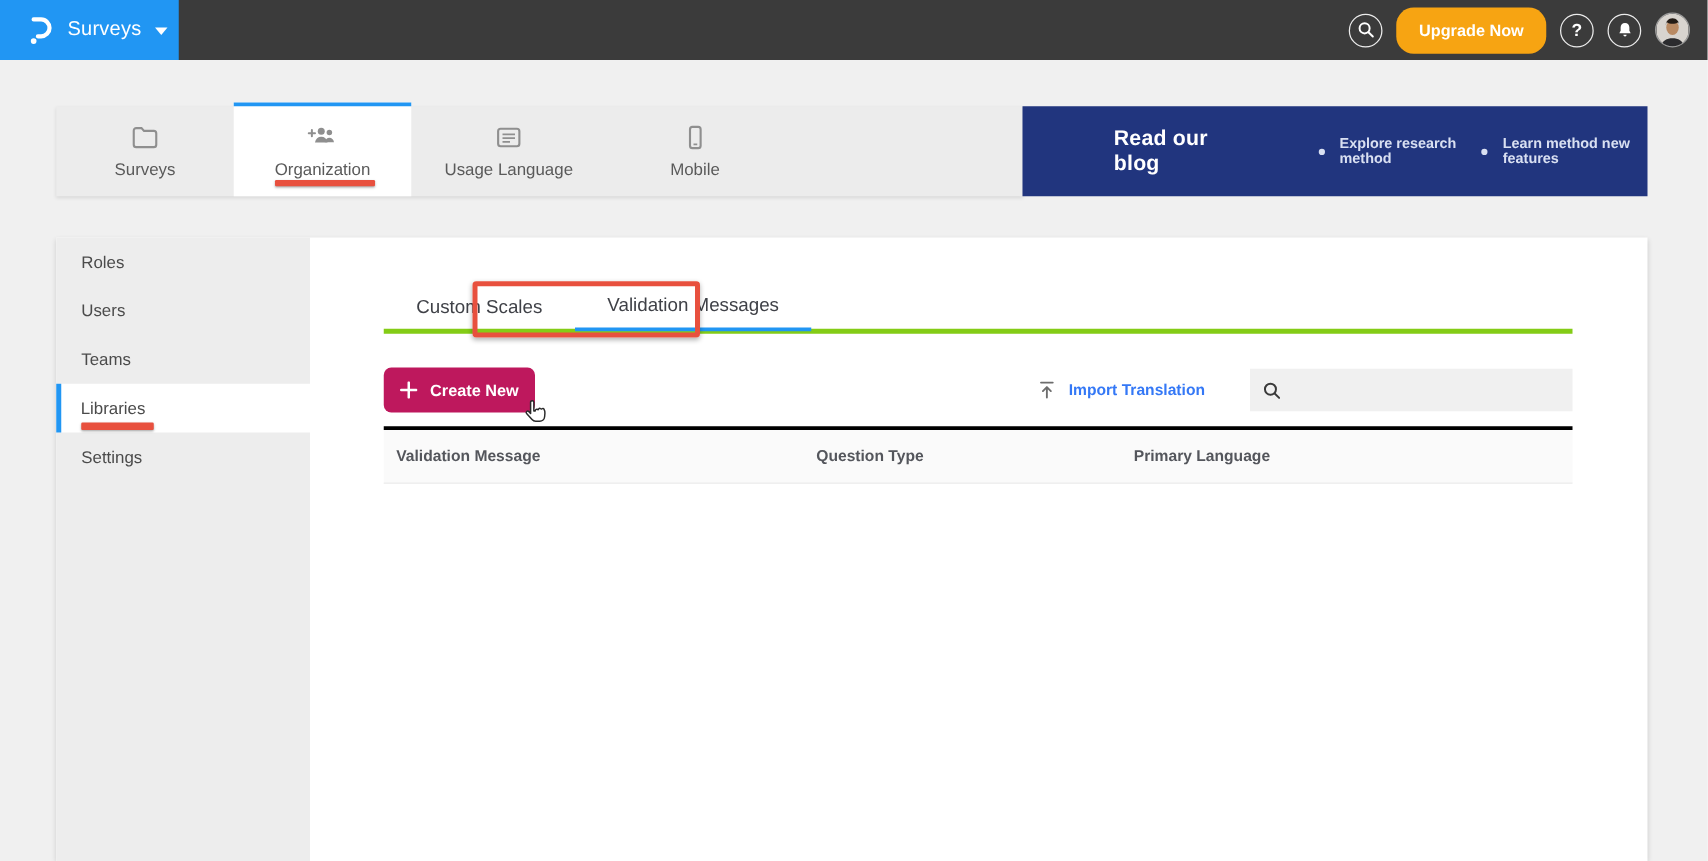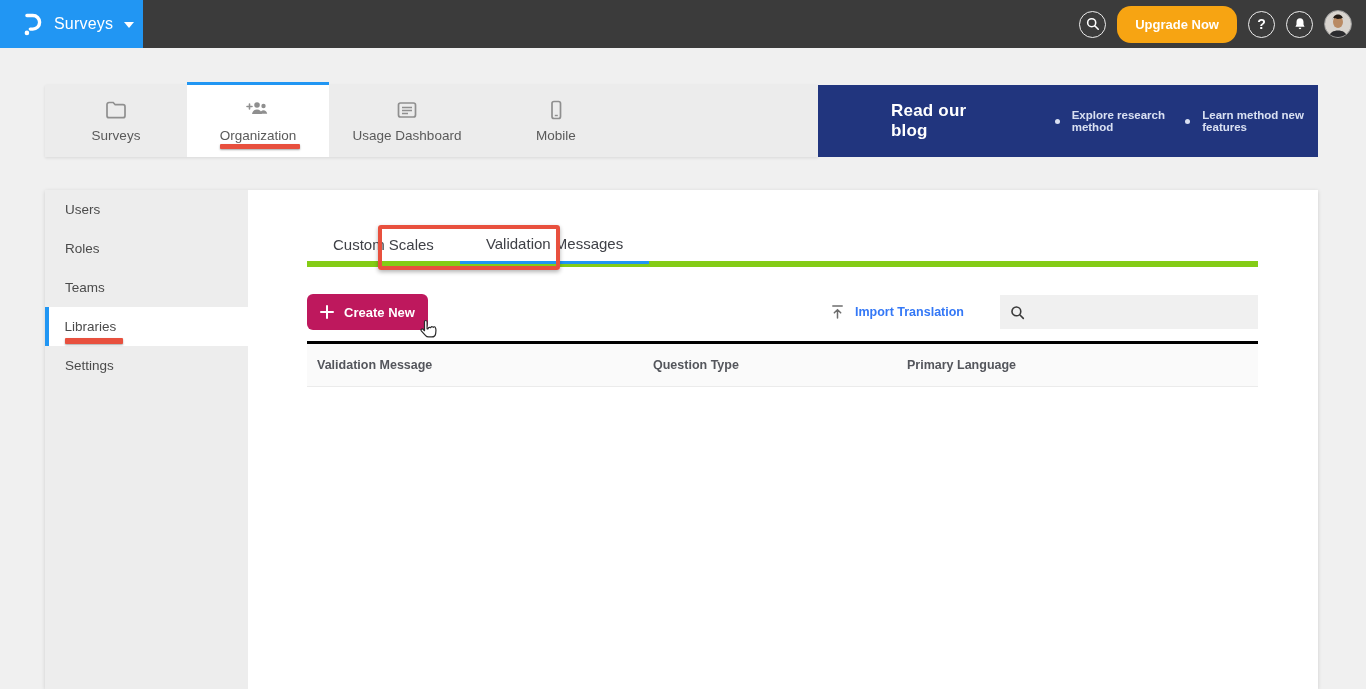--- a/index.html
+++ b/index.html
@@ -43,21 +43,21 @@
   .sidebar { width:203px; background:#ededed; flex:none; }
   .side-item { height:39px; display:flex; align-items:center; padding-left:20px; font-size:13.5px;
                color:#4b4b4b; cursor:pointer; position:relative; }
   .side-item.active { background:#fff; border-left:4.5px solid #2196f3; padding-left:15.5px; }
   .ann-underline-side { position:absolute; left:16px; bottom:2px; width:58px; height:6px;
                background:#e8503e; border-radius:1px; box-shadow:0 1px 2px rgba(0,0,0,.35); }
 
   .content { flex:1; position:relative; padding:0 60px 0 59px; }
 
   .content-tabs { margin-top:38px; height:39px; display:flex; align-items:center;
-                  border-bottom:6px solid #84cc16; }
+                  border-bottom:4px solid #84cc16; }
   .ctab { padding:0 26px; font-size:15px; color:#3f4147; height:39px; display:flex; align-items:center; cursor:pointer; }
   .ctab.active { border-bottom:3px solid #2196f3; font-weight:normal; }
 
   .ann-box { position:absolute; left:130px; top:35px; width:182px; height:45px;
              border:4px solid #e8503e; border-radius:3px; box-shadow:0 2px 4px rgba(0,0,0,.3);
              pointer-events:none; z-index:5; }
 
   .toolbar { margin-top:27px; height:36px; display:flex; align-items:center; justify-content:space-between; }
   .create-btn { width:121px; height:36px; background:#be185d; color:#fff; border:none; border-radius:6px;
                 font-size:13px; font-weight:bold; display:flex; align-items:center; justify-content:center;
@@ -147,21 +147,21 @@
   </div>
   <div class="nav-tab" style="width:156px;">
     <span class="nicon">
       <svg width="24" height="22" viewBox="0 0 24 22">
           <rect x="3.5" y="4" width="17" height="14" rx="2" fill="none" stroke="#8f8f8f" stroke-width="1.7"></rect>
           <line x1="7" y1="8.5" x2="17" y2="8.5" stroke="#8f8f8f" stroke-width="1.5"></line>
           <line x1="7" y1="11.5" x2="17" y2="11.5" stroke="#8f8f8f" stroke-width="1.5"></line>
           <line x1="7" y1="14.5" x2="13" y2="14.5" stroke="#8f8f8f" stroke-width="1.5"></line>
         </svg>
     </span>
-    <span>Usage Dashboard</span>
+    <span>Usage Language</span>
   </div>
   <div class="nav-tab">
     <span class="nicon">
       <svg width="24" height="22" viewBox="0 0 24 22">
           <rect x="8" y="2.5" width="8.5" height="17" rx="2" fill="none" stroke="#8f8f8f" stroke-width="1.7"></rect>
           <line x1="10.8" y1="16.5" x2="13.8" y2="16.5" stroke="#8f8f8f" stroke-width="1.4"></line>
         </svg>
     </span>
     <span>Mobile</span>
   </div>
@@ -178,24 +178,24 @@
       <span class="dot"></span>
       <span>Learn method new features</span>
     </div>
   </div>
 </div>
 
 <div class="card">
 
   <div class="sidebar">
     <div class="side-item">
+      <span>Roles</span>
+    </div>
+    <div class="side-item">
       <span>Users</span>
-    </div>
-    <div class="side-item">
-      <span>Roles</span>
     </div>
     <div class="side-item">
       <span>Teams</span>
     </div>
     <div class="side-item active">
       <span>Libraries</span>
       <span class="ann-underline-side"></span>
     </div>
     <div class="side-item">
       <span>Settings</span>

